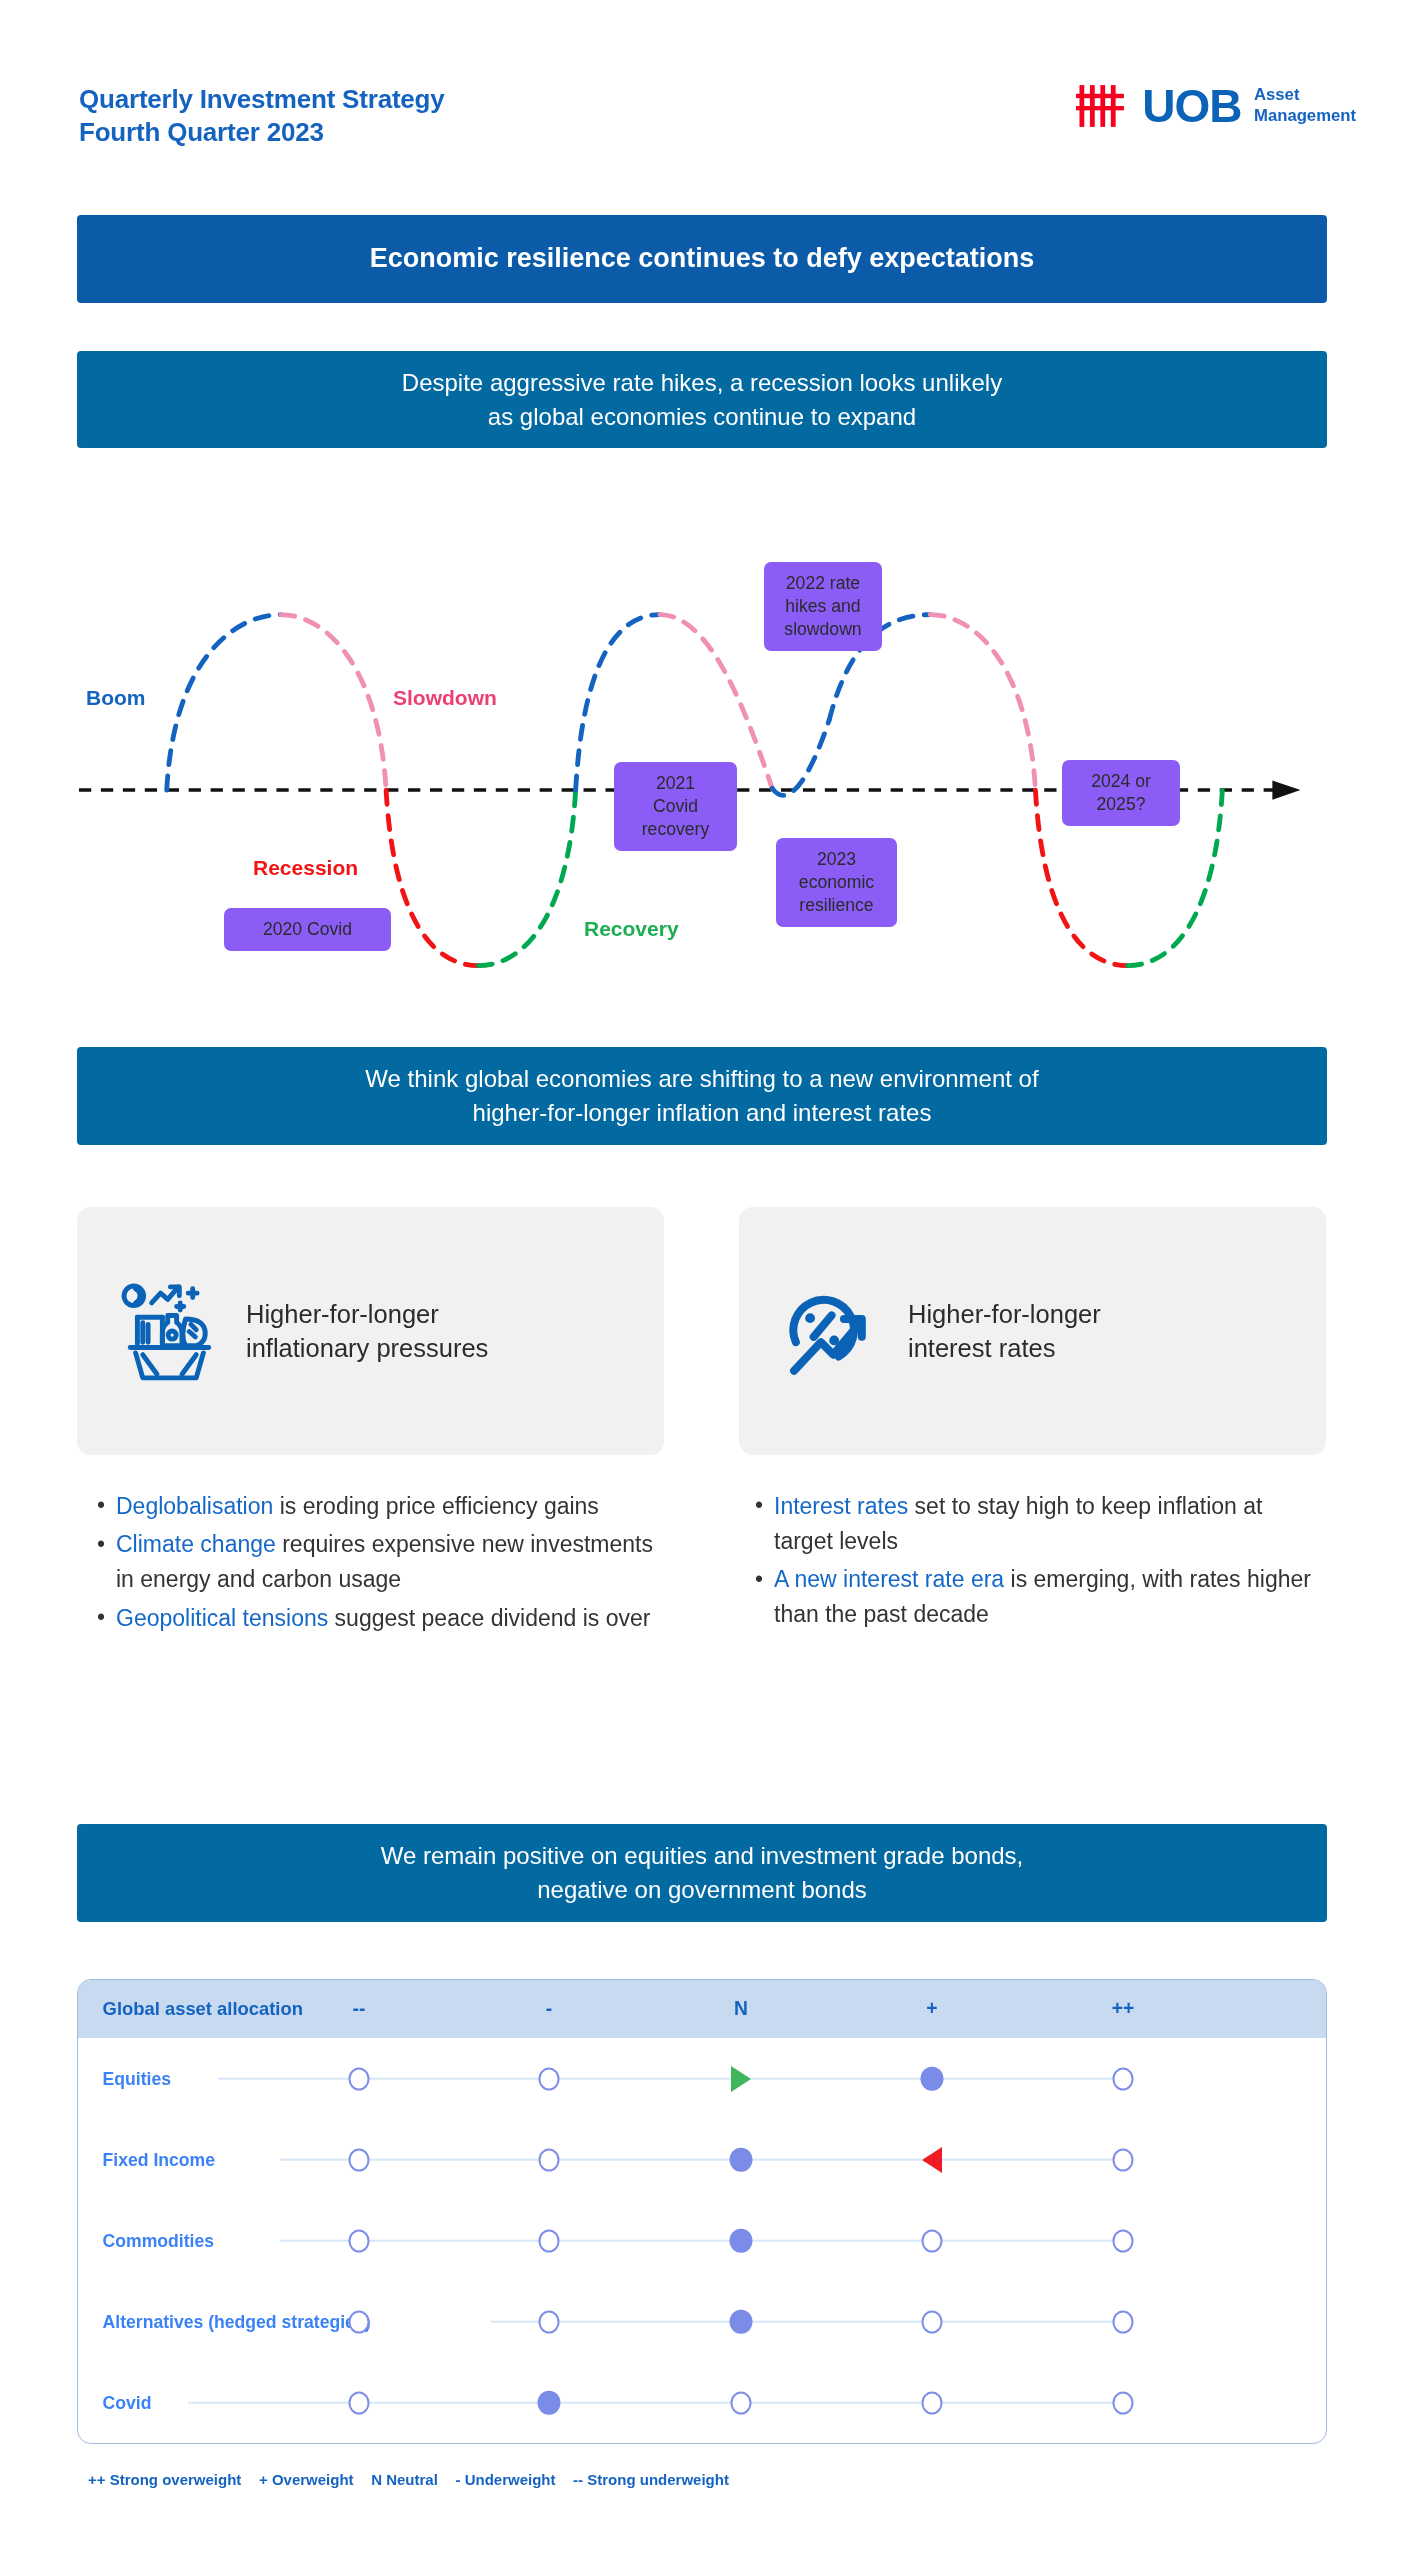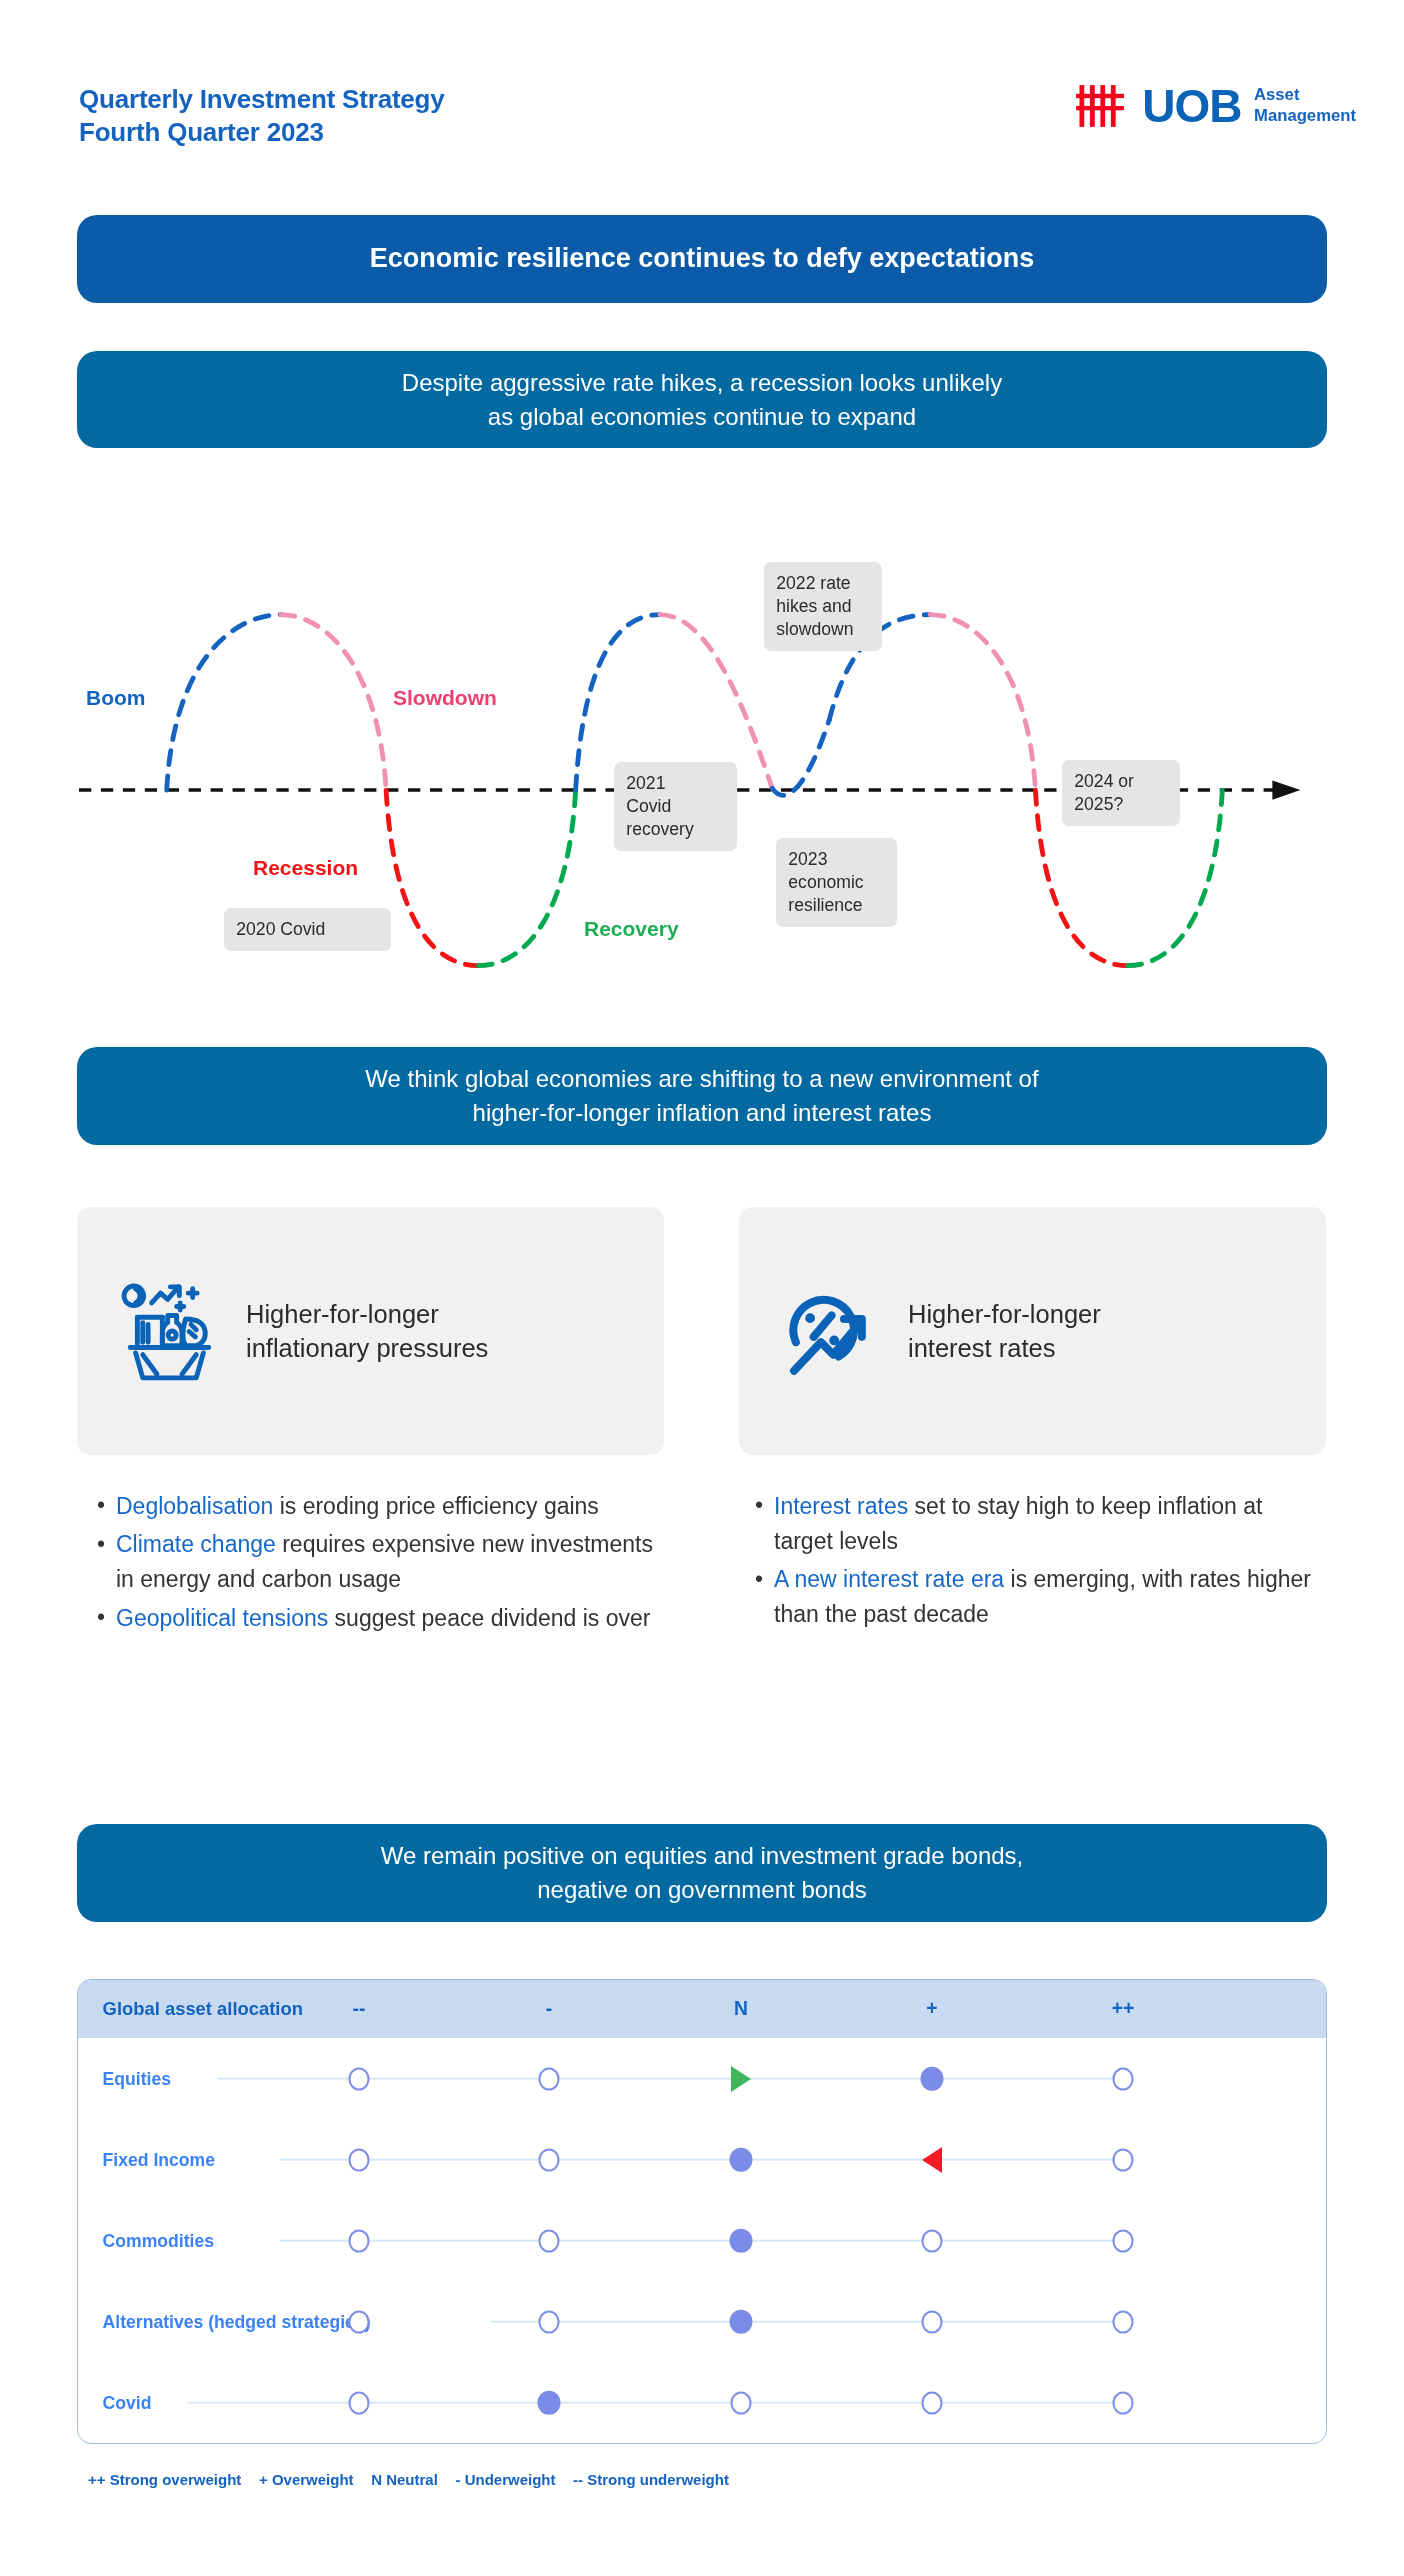--- a/index.html
+++ b/index.html
@@ -23,21 +23,21 @@
 
   .logo { position: absolute; right: 48px; top: 83px; display: flex; align-items: center; gap: 12.3px; }
   .logo-mark { width: 54px; height: 46px; flex: none; }
   .logo-uob { font-size: 46px; font-weight: bold; color: #0A63B6; letter-spacing: -0.9px; line-height: 1; }
   .logo-sub { font-size: 16.7px; font-weight: bold; color: #1563C0; line-height: 1.25; }
   .logo-sub span { display: block; }
 
   
   .banner {
     position: absolute; left: 77px; width: 1250px;
-    border-radius: 20px; display: flex; align-items: center; justify-content: center;
+    border-radius: 4px; display: flex; align-items: center; justify-content: center;
     text-align: center; color: #ffffff;
   }
   .banner-dark { background: #0B5BA8; }
   .banner-light { background: #0369a1; }
   .banner-text { font-size: 27px; font-weight: bold; line-height: 1.4; padding: 0 35px; }
   .banner-text.small { font-size: 24px; font-weight: normal; }
 
   #banner-main { top: 215px; height: 88px; }
   #banner-sub  { top: 351px; height: 97px; }
   #banner-shift { top: 1047px; height: 98px; }
@@ -47,22 +47,22 @@
   .wave-wrap { position: absolute; left: 0; top: 509px; width: 1404px; height: 492px; }
   .wave-svg { position: absolute; left: 0; top: 0; }
 
   .cyc-label { position: absolute; font-size: 21px; font-weight: bold; white-space: nowrap; }
   .cyc-boom      { left: 86px;  top: 686px; color: #1563C0; }
   .cyc-slowdown  { left: 393px; top: 686px; color: #EC3F72; }
   .cyc-recession { left: 253px; top: 856px; color: #F21414; }
   .cyc-recovery  { left: 584px; top: 917px; color: #1DAE54; }
 
   .note-box {
-    position: absolute; background: #e5e5e5; border-radius: 7px;
-    color: #2B2B2B; font-size: 17.6px; line-height: 1.32; text-align: left;
+    position: absolute; background: #8b5cf6; border-radius: 7px;
+    color: #2B2B2B; font-size: 17.6px; line-height: 1.32; text-align: center;
     padding: 9.7px 12.3px; white-space: pre-line;
   }
   .note-2020 { left: 224px; top: 908px; width: 167px; }
   .note-2021 { left: 614px; top: 762px; width: 123px; }
   .note-2022 { left: 764px; top: 562px; width: 118px; }
   .note-2023 { left: 776px; top: 838px; width: 121px; }
   .note-2024 { left: 1062px; top: 760px; width: 118px; }
 
   
   .cards { position: absolute; left: 77px; top: 1207px; width: 1250px; display: flex; gap: 75px; }

